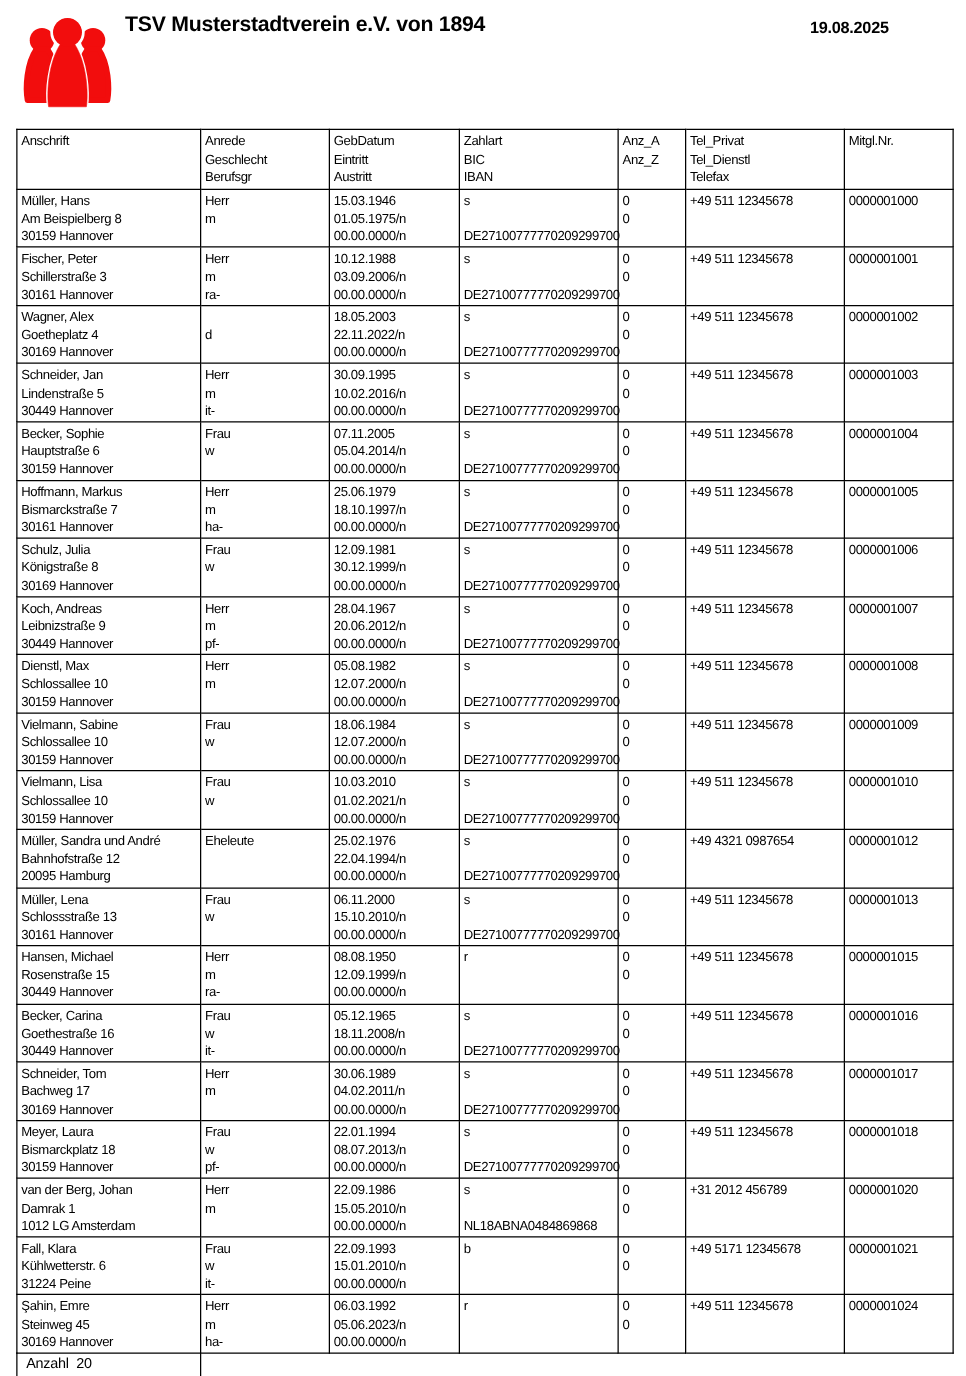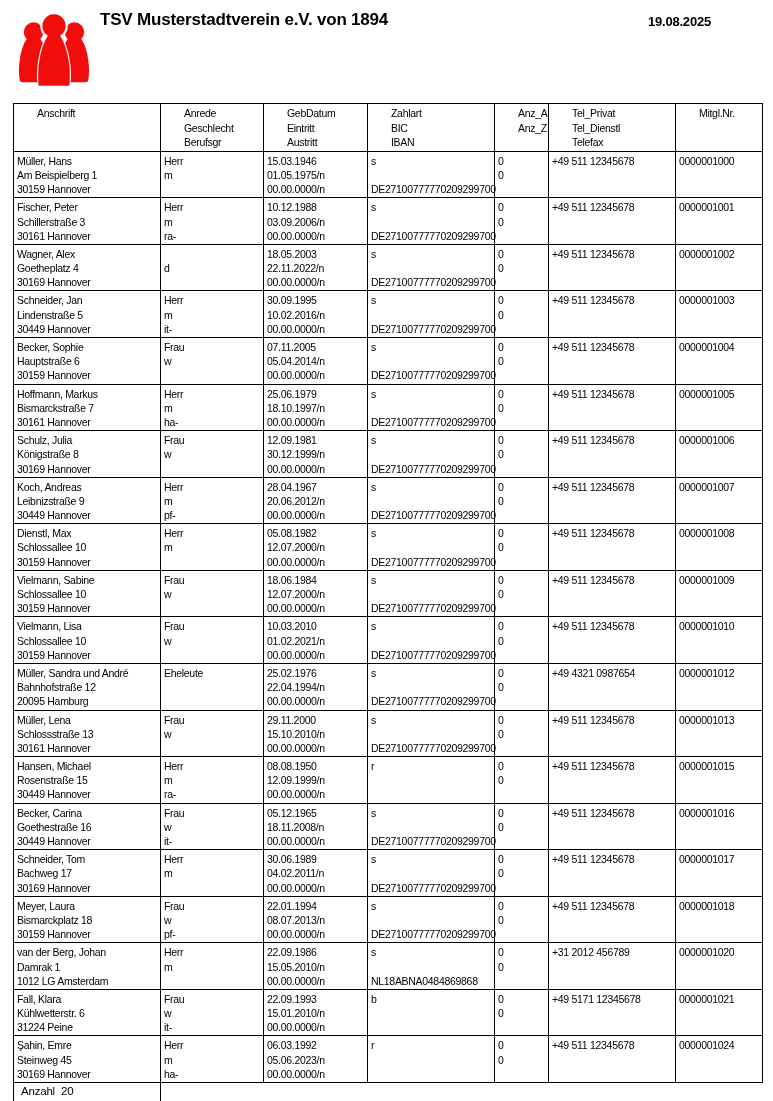--- a/index.html
+++ b/index.html
@@ -12,21 +12,21 @@
   .titles{position:absolute;left:100px;top:8px;}
   .t1{font-size:17px;font-weight:bold;line-height:24px;letter-spacing:-0.2px;}
   .t2{font-size:13px;line-height:20px;letter-spacing:-0.2px;}
   .t3{font-size:15.5px;font-weight:bold;line-height:22px;letter-spacing:-0.2px;}
   .date{position:absolute;right:62px;top:14px;font-size:13px;font-weight:bold;letter-spacing:-0.2px;}
 
   
   table.mt{position:absolute;left:13px;top:103px;border-collapse:collapse;table-layout:fixed;width:749px;}
   table.mt th,table.mt td{border:1px solid #000;vertical-align:top;text-align:left;padding:2px 3px 1px 3px;font-weight:normal;}
   .ln{height:14.2px;line-height:14.2px;font-size:10.5px;letter-spacing:-0.3px;white-space:nowrap;overflow:visible;}
-  thead .ln{height:14.6px;line-height:14.6px;margin-left:20px;}
+  thead .ln{height:14.6px;line-height:14.6px;}
 
   
   .anzahl{position:absolute;left:13px;width:148px;height:21px;border:1px solid #000;border-top:none;
           box-sizing:border-box;font-size:11.5px;letter-spacing:-0.2px;line-height:19px;padding-left:7px;}
   .anzahl .val{margin-left:6px;}
 </style>
 </head>
 <body>
 
 <div class="page">
@@ -103,21 +103,21 @@
             <div class="ln">Mitgl.Nr.</div>
             <div class="ln"></div>
             <div class="ln"></div>
           </th>
         </tr>
     </thead>
     <tbody id="body-rows">
         <tr>
           <td>
             <div class="ln">Müller, Hans</div>
-            <div class="ln">Am Beispielberg 1</div>
+            <div class="ln">Am Beispielberg 8</div>
             <div class="ln">30159 Hannover</div>
           </td>
           <td>
             <div class="ln">Herr</div>
             <div class="ln">m</div>
             <div class="ln"></div>
           </td>
           <td>
             <div class="ln">15.03.1946</div>
             <div class="ln">01.05.1975/n</div>
@@ -556,21 +556,21 @@
             <div class="ln">Müller, Lena</div>
             <div class="ln">Schlossstraße 13</div>
             <div class="ln">30161 Hannover</div>
           </td>
           <td>
             <div class="ln">Frau</div>
             <div class="ln">w</div>
             <div class="ln"></div>
           </td>
           <td>
-            <div class="ln">29.11.2000</div>
+            <div class="ln">06.11.2000</div>
             <div class="ln">15.10.2010/n</div>
             <div class="ln">00.00.0000/n</div>
           </td>
           <td>
             <div class="ln">s</div>
             <div class="ln"></div>
             <div class="ln">DE27100777770209299700</div>
           </td>
           <td>
             <div class="ln">0</div>

